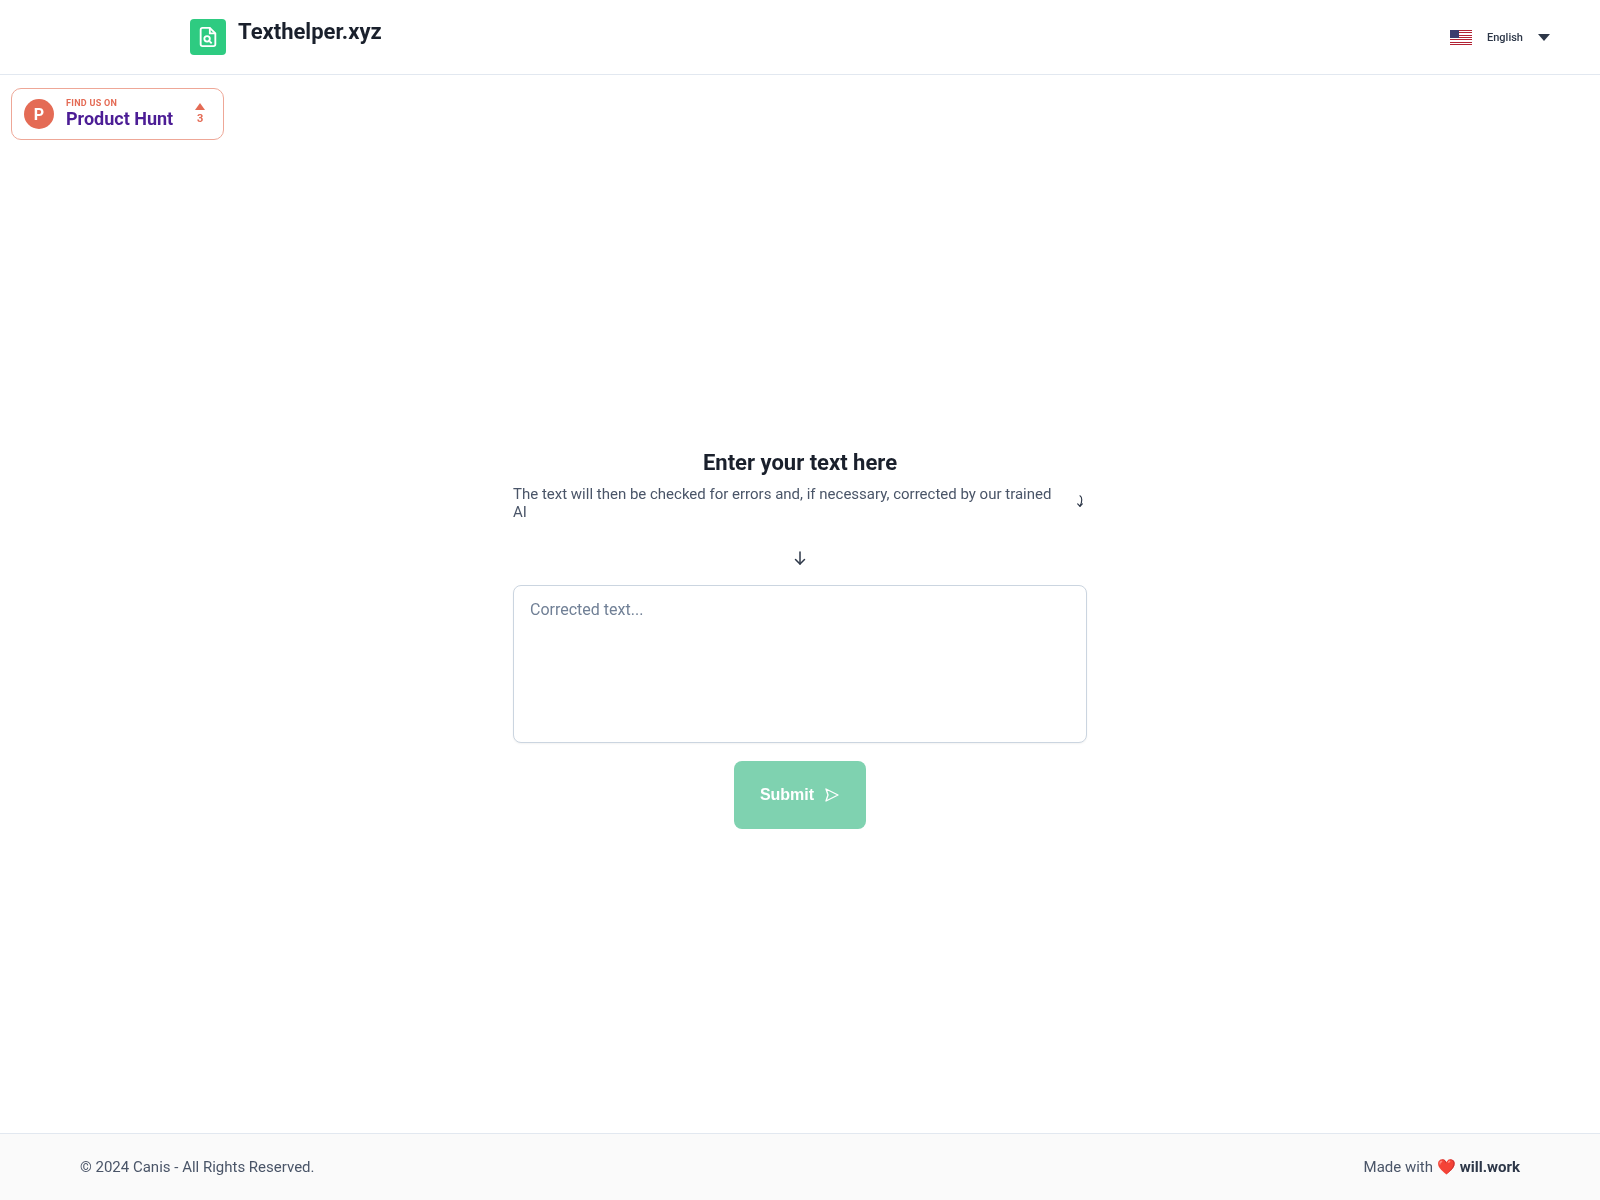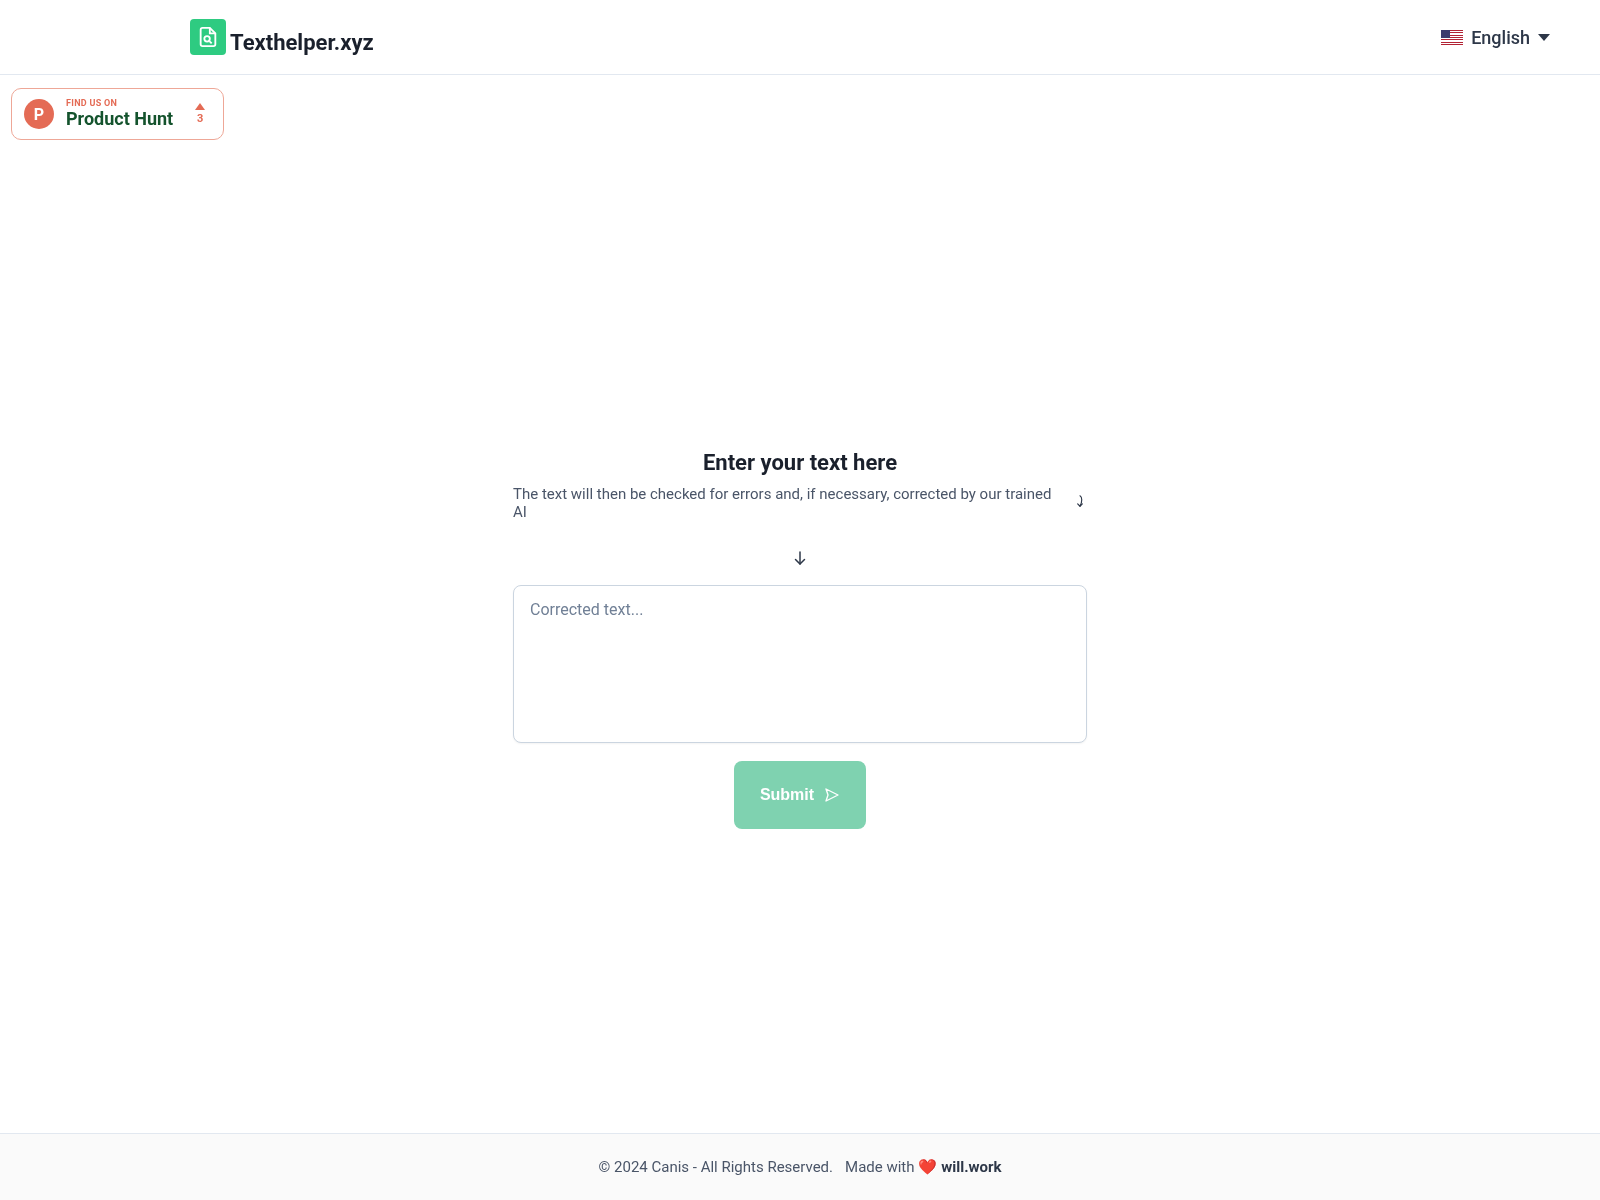--- a/index.html
+++ b/index.html
@@ -18,22 +18,22 @@
   .header {
     display: flex;
     justify-content: space-between;
     align-items: center;
     padding: 0 50px 0 190px;
     height: 75px;
     border-bottom: 1px solid #e2e8f0;
   }
   .brand {
     display: flex;
-    align-items: flex-end;
-    gap: 4px;
+    align-items: flex-start;
+    gap: 12px;
   }
   .logo {
     width: 36px;
     height: 36px;
     background: #2ecb81;
     border-radius: 4px;
     display: flex;
     align-items: center;
     justify-content: center;
     color: #fff;
@@ -43,23 +43,23 @@
     height: 22px;
   }
   .brand-name {
     font-size: 22px;
     font-weight: 700;
     color: #1a202c;
   }
   .language-selector {
     display: flex;
     align-items: center;
-    gap: 8px;
+    gap: 15px;
     cursor: pointer;
-    font-size: 18px;
+    font-size: 11px;
     color: #2d3748;
     font-weight: 500;
   }
   .flag-icon {
     width: 22px;
     height: 15px;
     display: inline-block;
     position: relative;
     background: linear-gradient(to bottom,
       #b22234 0%, #b22234 7.7%,
@@ -125,21 +125,21 @@
   }
   .ph-find {
     font-size: 9px;
     font-weight: 700;
     color: #e46b55;
     letter-spacing: 0.3px;
   }
   .ph-name {
     font-size: 18px;
     font-weight: 700;
-    color: #14532d;
+    color: #4c1d95;
   }
   .ph-upvote {
     display: flex;
     flex-direction: column;
     align-items: center;
     gap: 2px;
     margin-left: 10px;
   }
   .ph-triangle {
     width: 0;
@@ -233,21 +233,21 @@
     height: 16px;
   }
 
   .footer {
     position: absolute;
     bottom: 0;
     left: 0;
     right: 0;
     border-top: 1px solid #e2e8f0;
     display: flex;
-    justify-content: center;
+    justify-content: space-between;
     align-items: center;
     padding: 24px 80px;
     font-size: 15px;
     color: #4a5568;
     background: #fafafa;
     gap: 12px;
   }
   .footer-right {
     display: flex;
     align-items: center;

